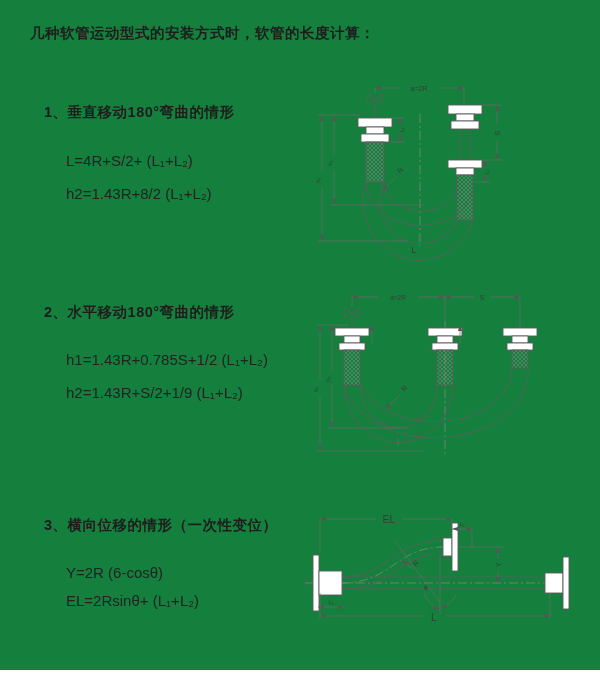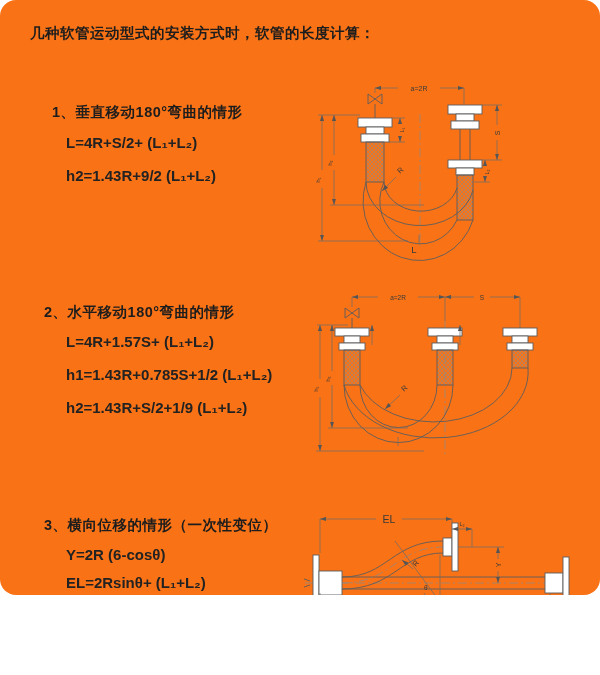--- a/index.html
+++ b/index.html
@@ -1,41 +1,41 @@
 <!DOCTYPE html>
 <html><head>
 <meta charset="utf-8">
 <style>
   html,body{margin:0;padding:0;background:#fff;}
-  #page{position:relative;width:600px;height:595px;background:#f97316;overflow:hidden;
-        font-family:"Liberation Sans","DejaVu Sans",sans-serif;color:#1d1d1d;border-radius:16px;}
+  #page{position:relative;width:600px;height:670px;background:#15803d;overflow:hidden;
+        font-family:"Liberation Sans","DejaVu Sans",sans-serif;color:#1d1d1d;}
   .title{position:absolute;left:30px;top:24px;font-size:14.5px;font-weight:700;letter-spacing:.5px;}
   .sec-heading{position:absolute;font-size:14.5px;font-weight:700;letter-spacing:.5px;}
-  .formulas{position:absolute;font-size:15px;font-weight:700;color:#222;}
+  .formulas{position:absolute;font-size:15px;font-weight:400;color:#222;margin-top:18px;}
   .formulas .f{height:33px;line-height:33px;white-space:pre;}
   .formulas.tight .f{height:28px;line-height:28px;}
   svg{position:absolute;overflow:visible;}
   svg text{font-family:"Liberation Sans","DejaVu Sans",sans-serif;fill:#3a3a3a;}
   .obj{stroke:#5c5c5c;stroke-width:.9;fill:none;}
   .objf{stroke:#5c5c5c;stroke-width:.9;fill:#ffffff;}
   .dim{stroke:#6a6a6a;stroke-width:.7;fill:none;}
   .cl{stroke:#8a8a8a;stroke-width:.7;fill:none;stroke-dasharray:9 3 2 3;}
   .braid{stroke:#5c5c5c;stroke-width:.9;}
 </style>
 </head>
 <body>
 
 <div id="page">
 
   <div class="title">几种软管运动型式的安装方式时，软管的长度计算：</div>
 
-  <div class="sec-heading" style="left:44px;top:103px;margin-left:8px;">1、垂直移动180°弯曲的情形</div>
+  <div class="sec-heading" style="left:44px;top:103px;">1、垂直移动180°弯曲的情形</div>
   <div class="formulas" style="left:66px;top:126px;">
     <div class="f">L=4R+S/2+ (L₁+L₂)</div>
-    <div class="f">h2=1.43R+9/2 (L₁+L₂)</div>
+    <div class="f">h2=1.43R+8/2 (L₁+L₂)</div>
   </div>
 
   <svg style="left:312px;top:70px;" width="255" height="185" viewBox="0 0 255 185">
     <defs>
       <marker id="a1e" markerWidth="7" markerHeight="6" refX="6.5" refY="2.5" orient="auto" markerUnits="userSpaceOnUse">
         <path d="M0,0.4 L6.5,2.5 L0,4.6 z" fill="#555"></path>
         </marker>
       <marker id="a1s" markerWidth="7" markerHeight="6" refX="0.5" refY="2.5" orient="auto" markerUnits="userSpaceOnUse">
         <path d="M6.5,0.4 L0.5,2.5 L6.5,4.6 z" fill="#555"></path>
         </marker>
@@ -113,21 +113,20 @@
     <line class="dim" x1="22" y1="100" x2="22" y2="135" marker-end="url(#a1e)"></line>
     <line class="dim" x1="18" y1="135" x2="112" y2="135"></line>
     <text x="20" y="93" font-size="5.5" text-anchor="middle" transform="rotate(-90 20 93)">h₂</text>
 
     <line class="dim" x1="107" y1="165" x2="107" y2="174"></line>
     <text x="102" y="183" font-size="9.5" text-anchor="middle">L</text>
   </svg>
 
   <div class="sec-heading" style="left:44px;top:303px;">2、水平移动180°弯曲的情形</div>
   <div class="formulas" style="left:66px;top:325px;">
-    <div class="f">L=4R+1.57S+ (L₁+L₂)</div>
     <div class="f">h1=1.43R+0.785S+1/2 (L₁+L₂)</div>
     <div class="f">h2=1.43R+S/2+1/9 (L₁+L₂)</div>
   </div>
 
   <svg style="left:312px;top:283px;" width="268" height="180" viewBox="0 0 268 180">
     <defs>
       <marker id="a2e" markerWidth="7" markerHeight="6" refX="6.5" refY="2.5" orient="auto" markerUnits="userSpaceOnUse">
         <path d="M0,0.4 L6.5,2.5 L0,4.6 z" fill="#555"></path>
         </marker>
       <marker id="a2s" markerWidth="7" markerHeight="6" refX="0.5" refY="2.5" orient="auto" markerUnits="userSpaceOnUse">

